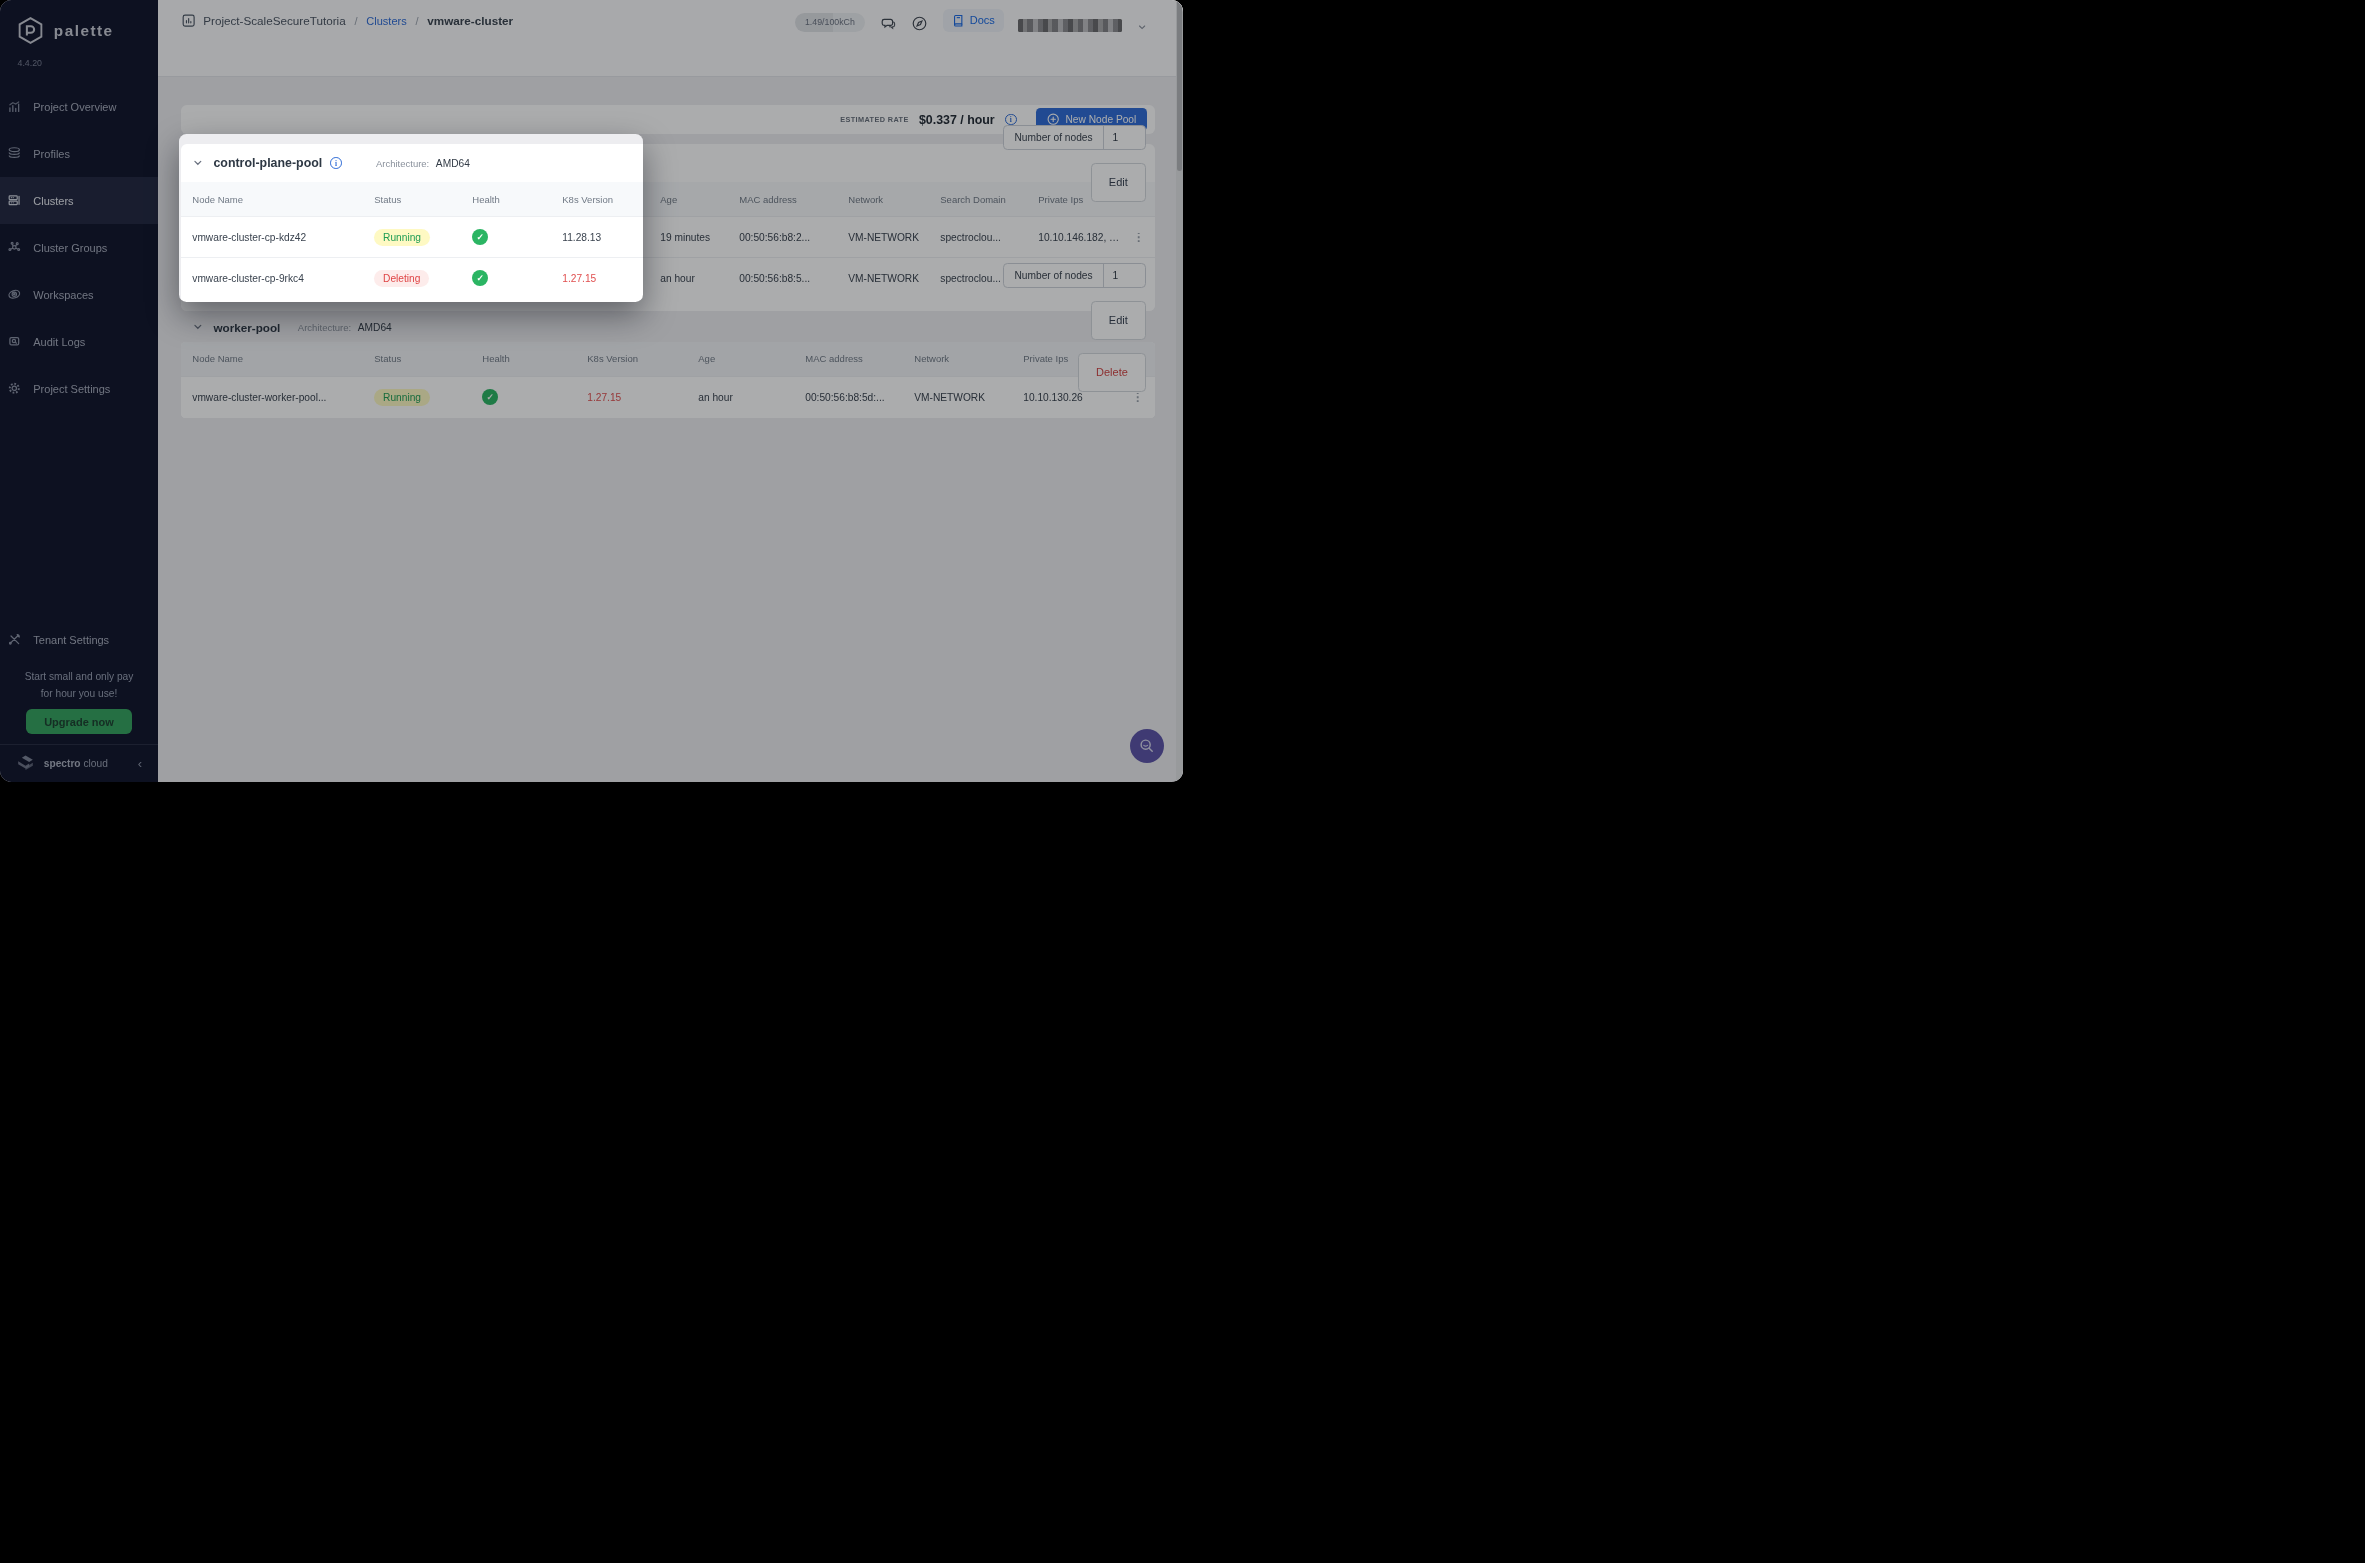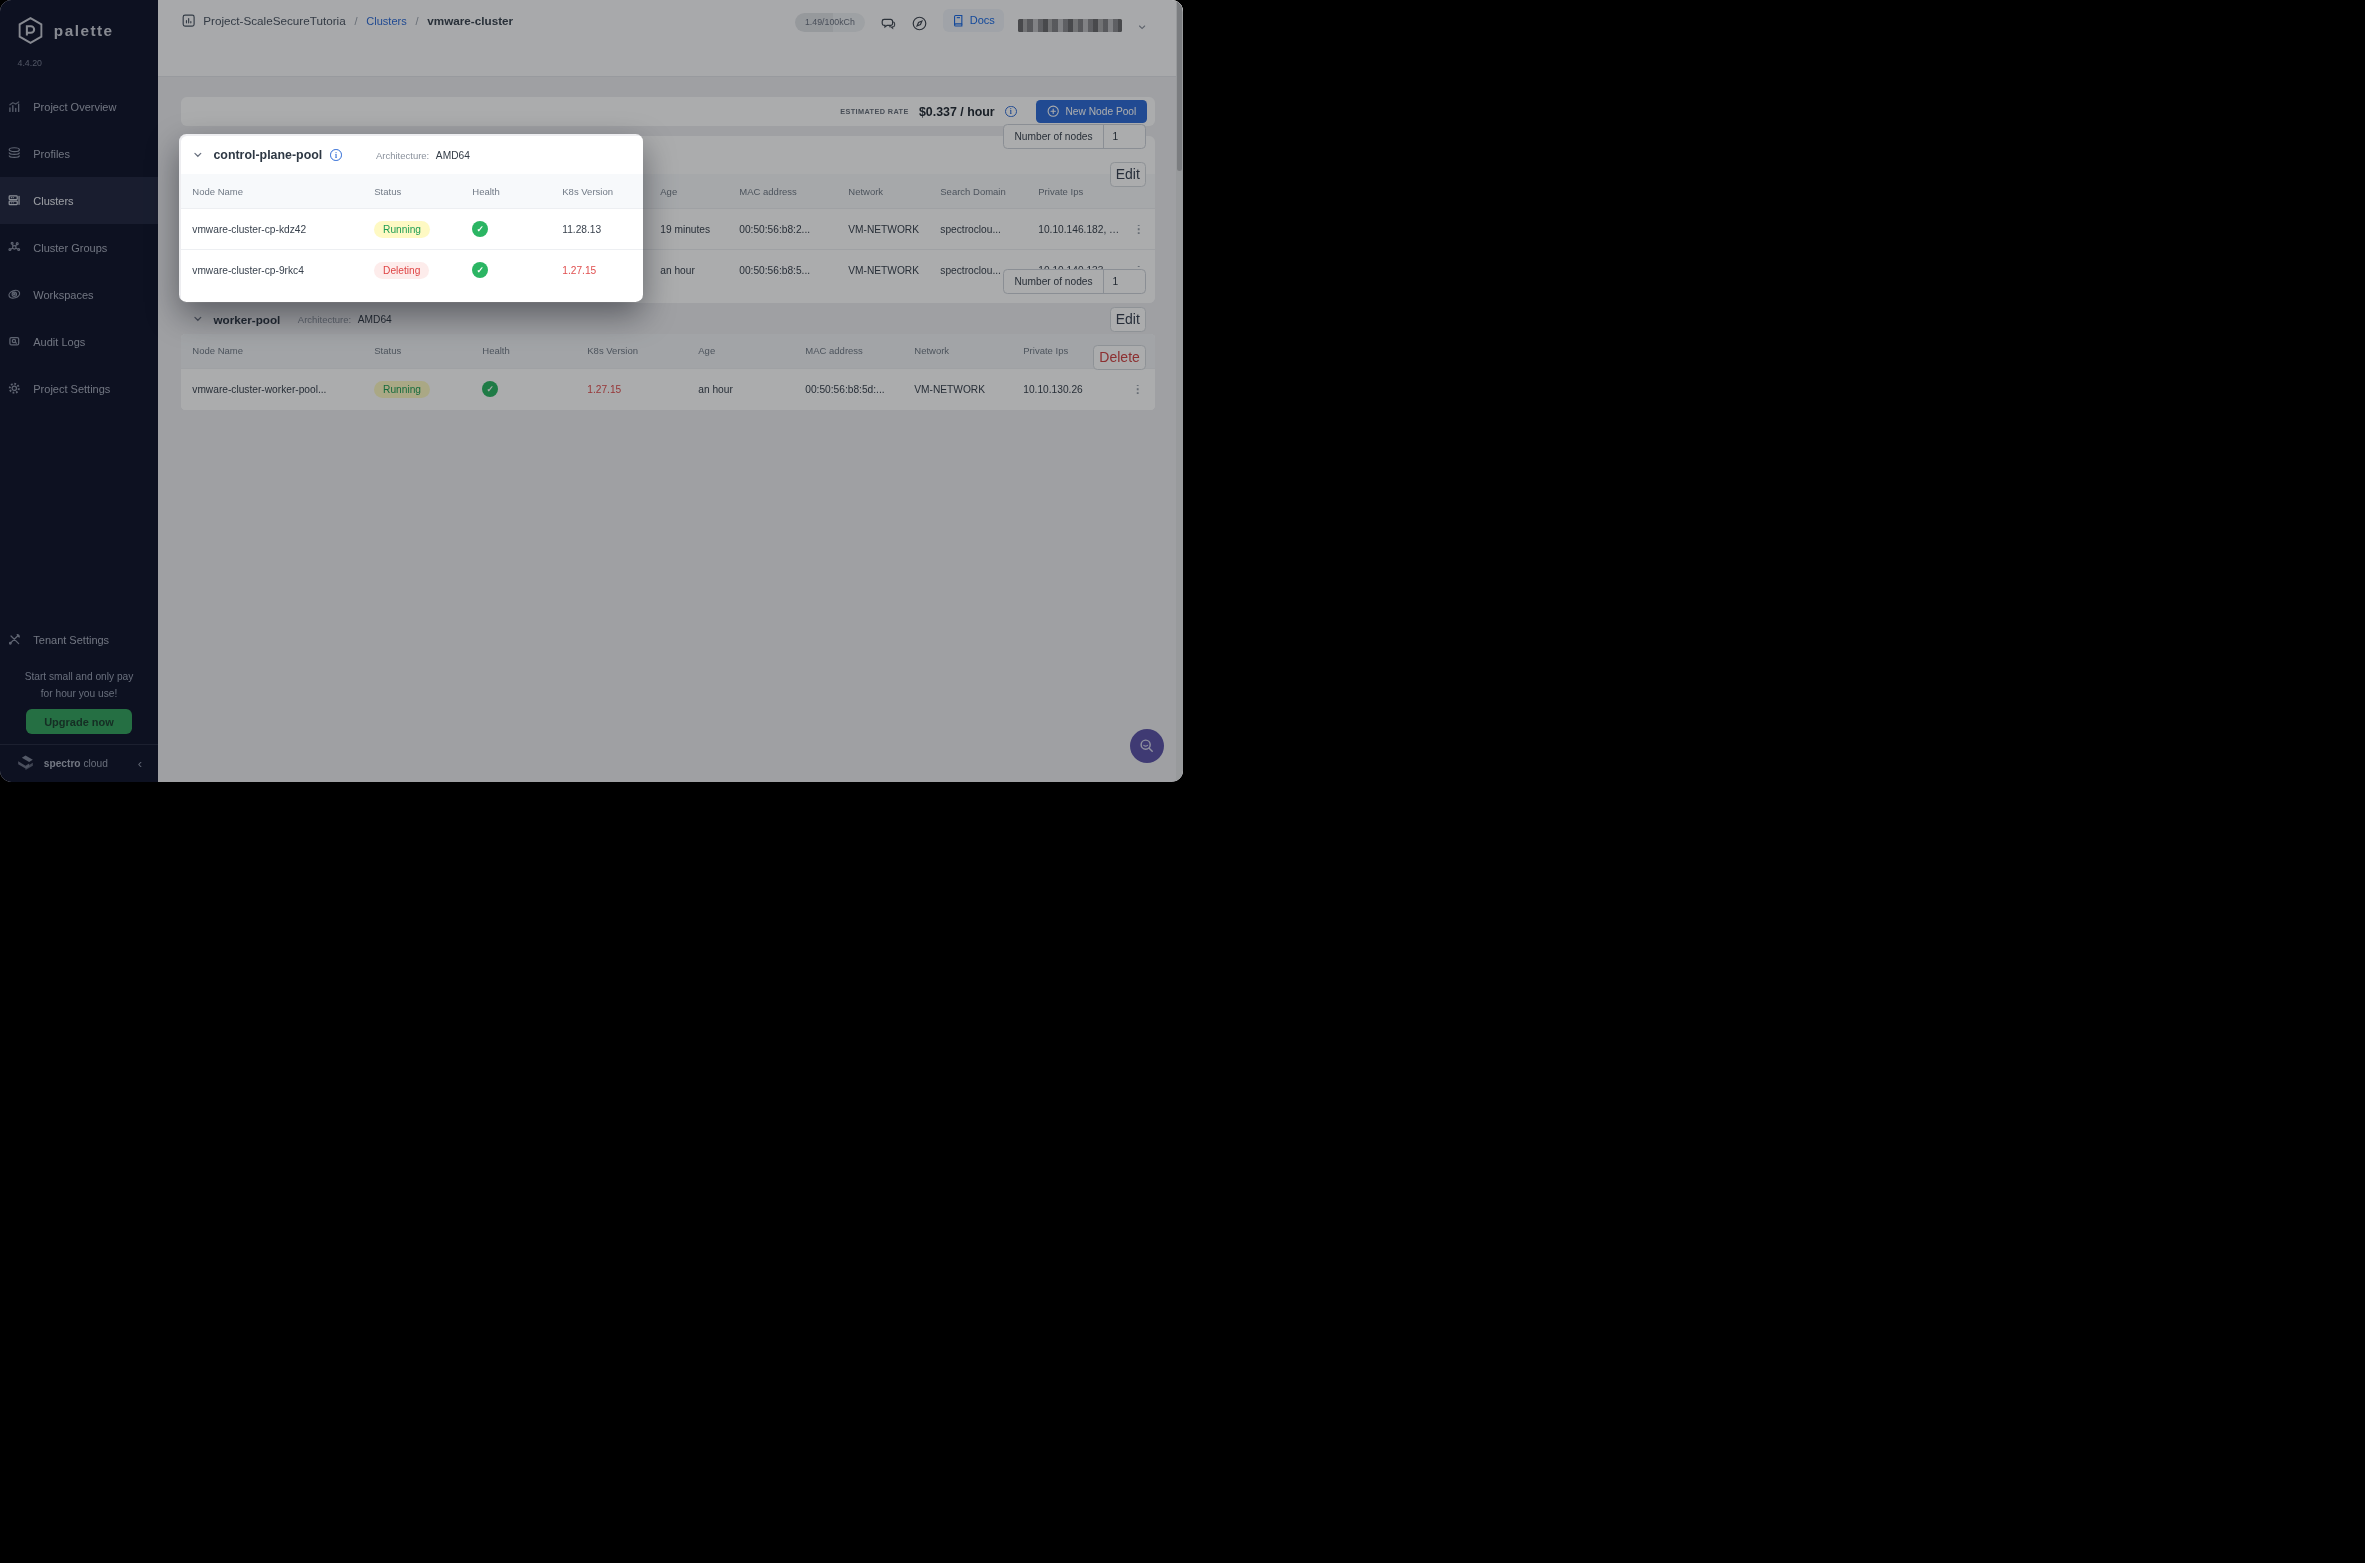--- a/index.html
+++ b/index.html
@@ -54,21 +54,21 @@
   .tabs-row{ position:relative; height:35px; display:flex; align-items:center; gap:25px; padding:0 0 0 22.6px;}
   .tab{ font-size:11px; color:#5d6776; cursor:pointer; position:relative; height:100%; display:flex; align-items:center;}
   .tab.active{ color:#1d66c9; font-weight:700;}
   .tab.active::after{ content:''; position:absolute; left:-1.5px; right:-1.5px; bottom:0; height:2.2px; background:#1d66c9; border-radius:1.5px;}
   .settings-btn{ position:absolute; right:36px; top:4.4px; height:25px; display:flex; align-items:center; gap:5.8px;
       background:#fff; border:0.7px solid #d5d9df; border-radius:4.4px; padding:0 9.5px; font-size:10.2px;
       color:#3c4652; font-family:inherit; cursor:pointer;}
 
   .content{ position:absolute; left:0; right:0; top:77px; bottom:0; padding:0 28.4px 0 22.6px;}
 
-  .rate-band{ margin-top:20px; height:29px; background:#fff; border-radius:5.8px;
+  .rate-band{ margin-top:28px; height:29px; background:#fff; border-radius:5.8px;
       display:flex; align-items:center; justify-content:flex-end; gap:10.2px; padding-right:7.3px;}
   .rate-label{ font-size:7.3px; font-weight:700; letter-spacing:0.4px; color:#68707c;}
   .rate-value{ font-size:12.4px; font-weight:700; color:#232b35;}
   .info-i{ width:11.7px; height:11.7px; border:1px solid #2e6bd6; border-radius:50%; color:#2e6bd6;
       font-size:7.3px; font-weight:700; display:inline-flex; align-items:center; justify-content:center;
       font-family:"Liberation Serif", serif; cursor:pointer;}
   .nnp-btn{ margin-left:8.8px; height:22.6px; display:flex; align-items:center; gap:6.6px; background:#2e6bd6;
       color:#fff; border:none; border-radius:4.4px; padding:0 11px; font-size:10.2px; font-family:inherit; cursor:pointer;}
 
   
@@ -78,22 +78,22 @@
   .chev{ color:#6b7280; display:flex; cursor:pointer;}
   .pool-name{ margin-left:9.5px; font-size:12.4px; font-weight:700; color:#2e3844;}
   .pool-name.sm{ font-size:11.7px;}
   .arch-label{ margin-left:34px; font-size:9.5px; color:#8a919c;}
   .arch-value{ margin-left:6.6px; font-size:10.2px; color:#333c47;}
   .pool-right{ margin-left:auto; display:flex; align-items:flex-end; gap:13px;flex-direction:column;}
   .non-box{ display:flex; align-items:center; height:25px; border:0.7px solid #ced2d9; border-radius:4.4px; background:#fff;}
   .non-label{ padding:0 10.2px; font-size:10.2px; color:#3a434f;}
   .non-value{ width:42px; align-self:stretch; display:flex; align-items:center; padding:0 8.8px; font-size:10.2px;
       color:#2f3844; border-left:0.7px solid #ced2d9; cursor:text;}
-  .btn{ height:25px; background:#fff; border:0.7px solid #d4d8dd; border-radius:4.4px; padding:0 5px;
-      font-size:14px; color:#374151; font-family:inherit; cursor:pointer;}
+  .btn{ height:39px; background:#fff; border:0.7px solid #d4d8dd; border-radius:4.4px; padding:0 17px;
+      font-size:11px; color:#374151; font-family:inherit; cursor:pointer;}
   .btn.danger{ color:#d14343;}
 
   .grid{ display:grid; align-items:center;}
   .cp-grid{ grid-template-columns:182px 98px 90px 98px 79px 109px 92px 98px 96px 1fr;}
   .wk-grid{ grid-template-columns:182px 108px 105px 111px 107px 109px 109px 109px 1fr;}
   .thead{ height:34px; background:#f7f9fb; font-size:9.5px; color:#717a86;}
   .thead > div{ position:relative; padding-left:11.7px; white-space:nowrap; overflow:hidden; text-overflow:ellipsis;}
   .thead > div.dv::before{ content:''; position:absolute; left:0; top:8px; bottom:8px; width:0.7px; background:#e3e6ea;}
   .trow{ background:#fff; border-top:0.7px solid #edeff2; font-size:10.2px; color:#39424e;}
   .cp-grid.trow{ height:41px;}

